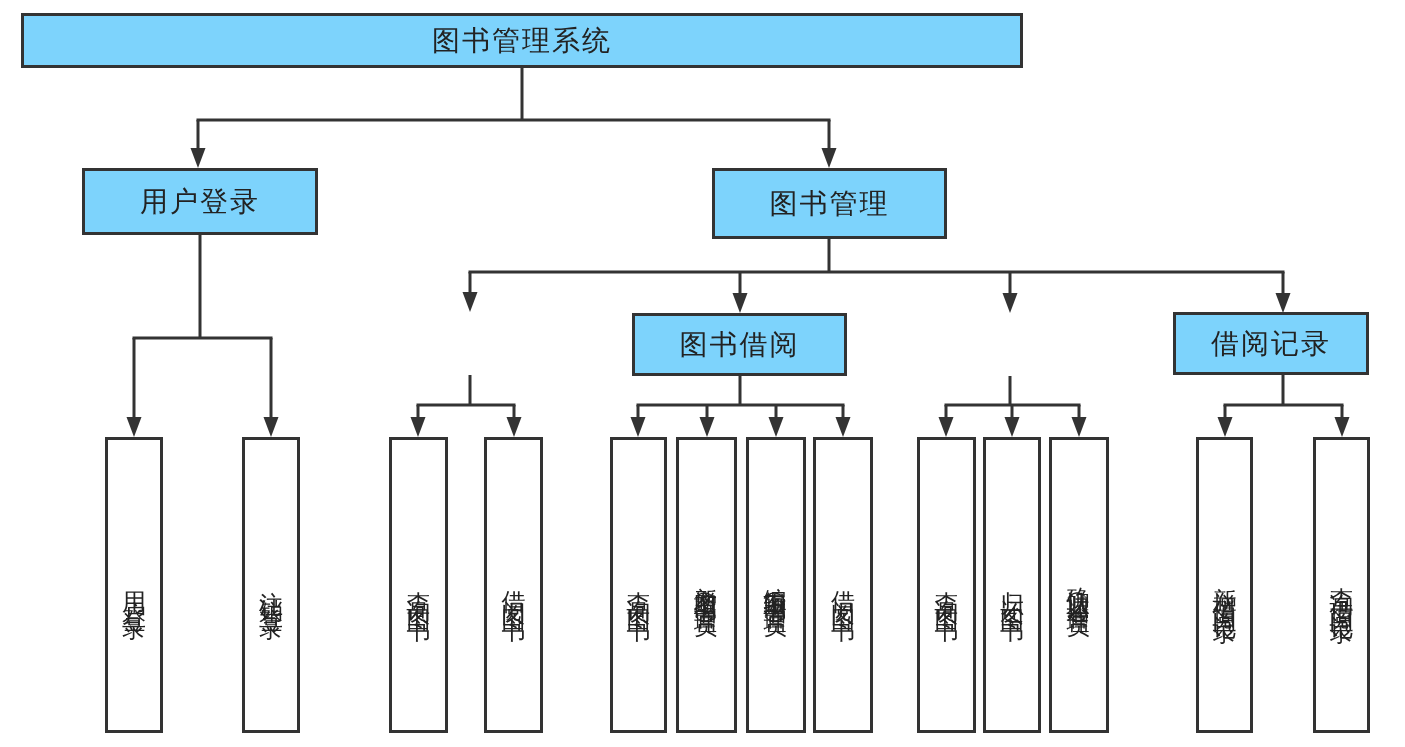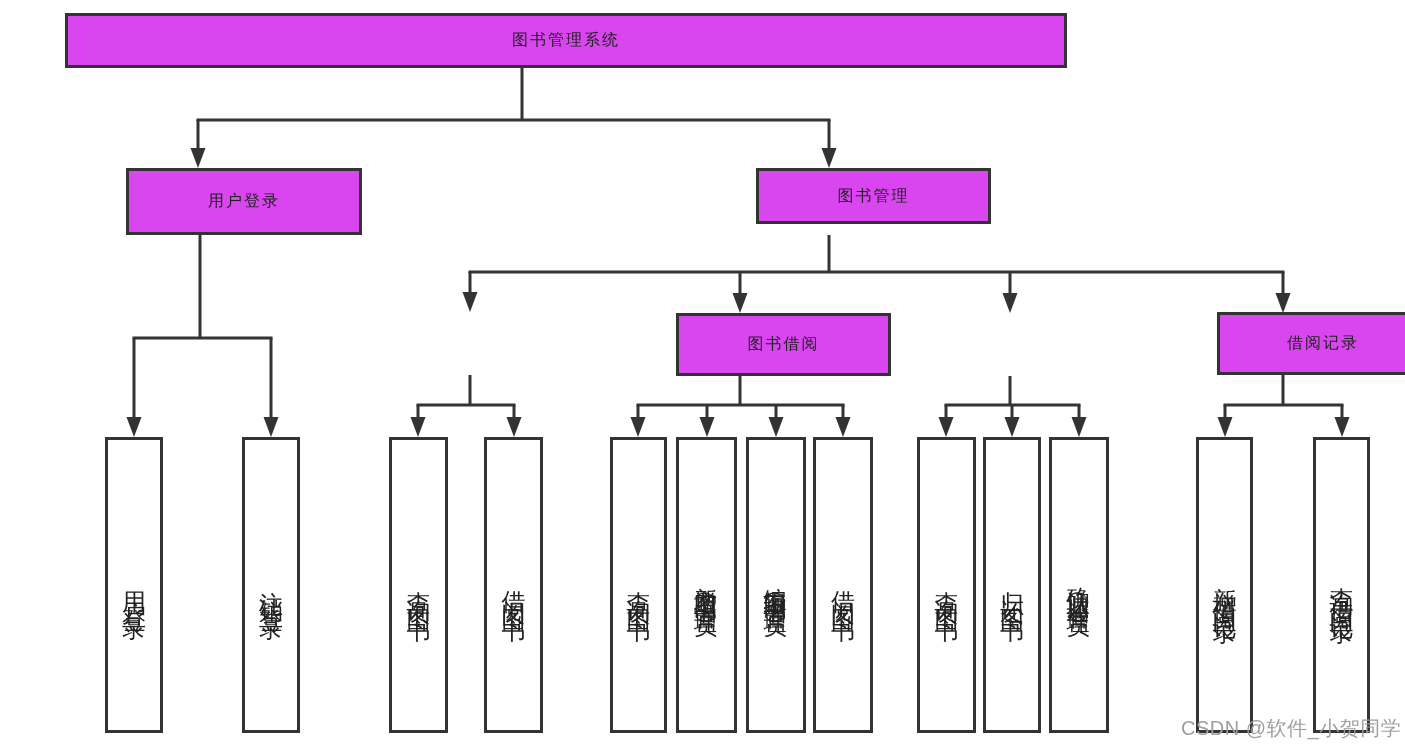--- a/index.html
+++ b/index.html
@@ -9,29 +9,28 @@
     height: 747px;
     background: #ffffff;
     overflow: hidden;
     font-family: "Liberation Sans", sans-serif;
   }
   #connectors { position: absolute; left: 0; top: 0; width: 1405px; height: 747px; }
   .hbox {
     position: absolute;
     box-sizing: border-box;
     border: 3px solid #333333;
-    background: #d946ef;
+    background: #7dd3fc;
     display: flex;
     align-items: center;
     justify-content: center;
-    font-size: 16px;
+    font-size: 28px;
     letter-spacing: 2px;
     color: #222222;
     z-index: 2;
-    margin-left: 44px;
   }
   .leaf {
     position: absolute;
     top: 437px;
     height: 296px;
     box-sizing: border-box;
     border: 3px solid #333333;
     background: #ffffff;
     display: flex;
     align-items: center;
@@ -133,24 +132,24 @@
       <polygon points="1079,437 1071.5,417 1086.5,417"></polygon>
 
       <polygon points="1225,437 1217.5,417 1232.5,417"></polygon>
       <polygon points="1342,437 1334.5,417 1349.5,417"></polygon>
     </g>
   </svg>
 
   <div class="hbox" style="left:21px; top:13px; width:1002px; height:55px;">图书管理系统</div>
 
   <div class="hbox" style="left:82px; top:168px; width:236px; height:67px;">用户登录</div>
-  <div class="hbox" style="left:712px; top:168px; width:235px; height:56px;">图书管理</div>
+  <div class="hbox" style="left:712px; top:168px; width:235px; height:71px;">图书管理</div>
 
   <div class="hbox" style="left:632px; top:313px; width:215px; height:63px;">图书借阅</div>
-  <div class="hbox" style="left:1173px; top:312px; width:212px; height:63px;">借阅记录</div>
+  <div class="hbox" style="left:1173px; top:312px; width:196px; height:63px;">借阅记录</div>
 
   <div class="leaf" style="left:105px; width:58px;">
     <span class="vtext">用户登录</span>
   </div>
   <div class="leaf" style="left:242px; width:58px;">
     <span class="vtext">注销登录</span>
   </div>
 
   <div class="leaf" style="left:389px; width:59px;">
     <span class="vtext">查询图书</span>
@@ -182,15 +181,14 @@
     <span class="vtext">确认归还（管理员）</span>
   </div>
 
   <div class="leaf mid" style="left:1196px; width:57px;">
     <span class="vtext">新增借阅记录</span>
   </div>
   <div class="leaf mid" style="left:1313px; width:57px;">
     <span class="vtext">查询借阅记录</span>
   </div>
 
-  <div id="watermark">CSDN @软件_小贺同学</div>
 
 </div>
 
 </body></html>

